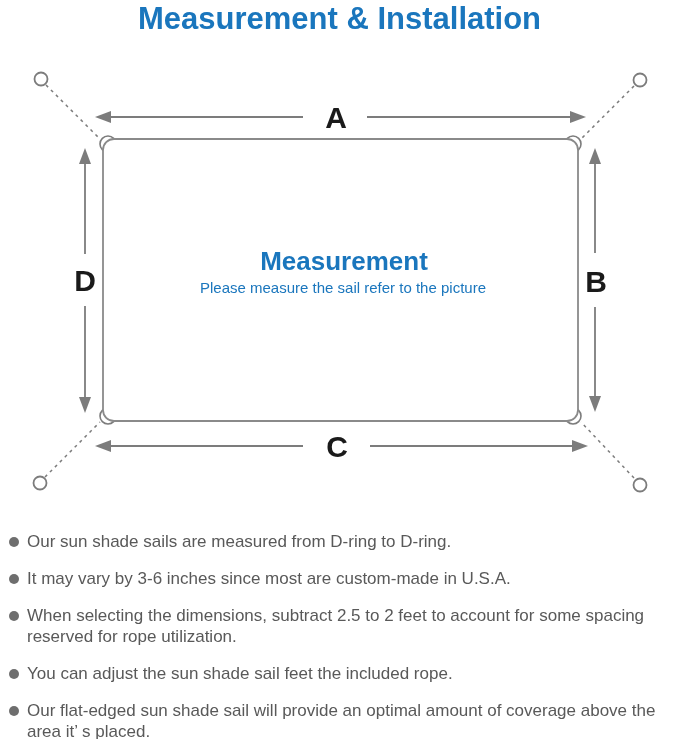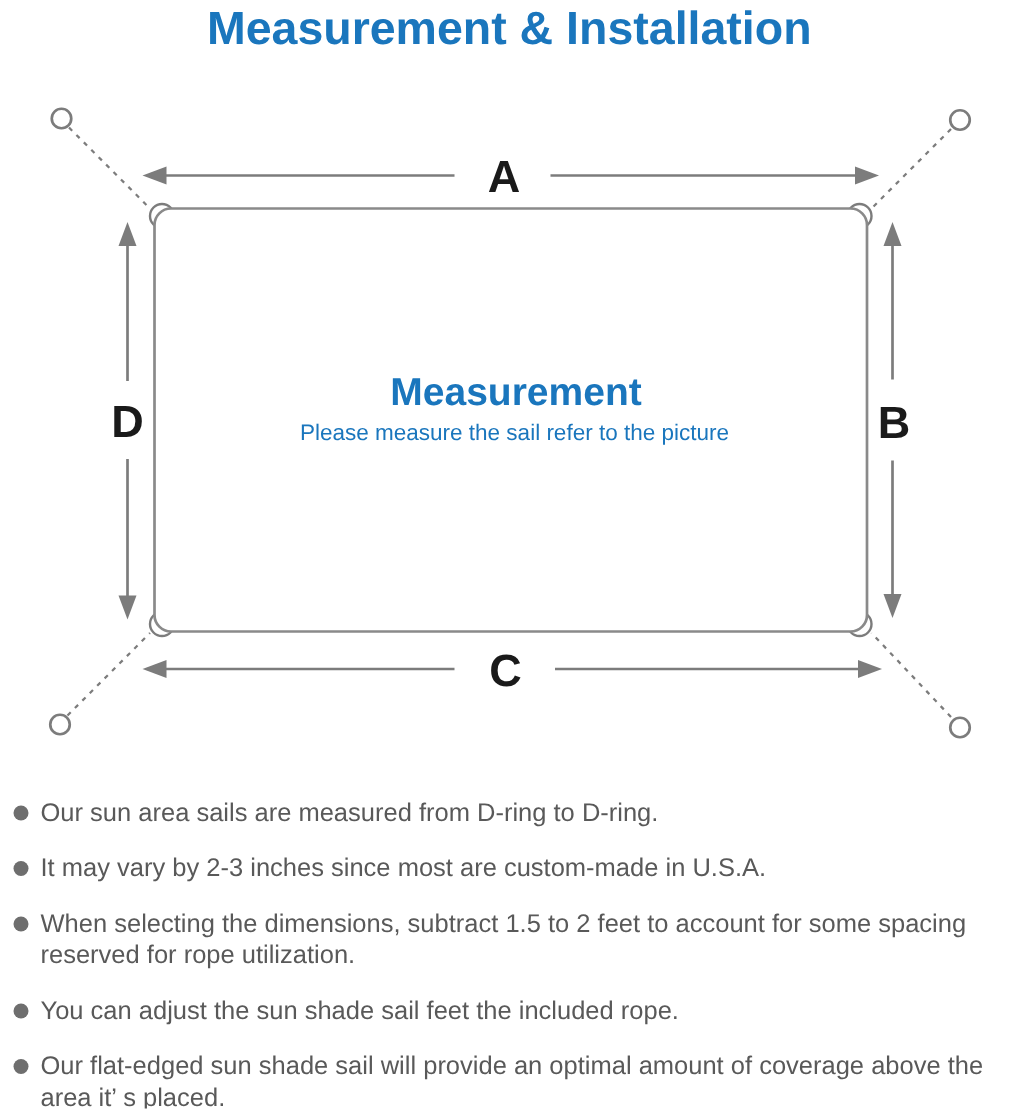--- a/index.html
+++ b/index.html
@@ -123,29 +123,29 @@
     <polygon points="595,412 589,396 601,396" fill="#7c7c7c"></polygon>
     <text x="596" y="292" text-anchor="middle" class="dim-label" fill="#1a1a1a">B</text>
 
     <text x="344" y="270" text-anchor="middle" class="center-heading" fill="#1a76bd">Measurement</text>
     <text x="343" y="293" text-anchor="middle" class="center-sub" fill="#1a76bd">Please measure the sail refer to the picture</text>
   </svg>
 
   <div class="bullets">
     <div class="bullet-item">
       <span class="bullet-dot"></span>
-      <span class="bullet-text">Our sun area sails are measured from D-ring to D-ring.</span>
+      <span class="bullet-text">Our sun shade sails are measured from D-ring to D-ring.</span>
     </div>
     <div class="bullet-item">
       <span class="bullet-dot"></span>
-      <span class="bullet-text">It may vary by 2-3 inches since most are custom-made in U.S.A.</span>
+      <span class="bullet-text">It may vary by 3-6 inches since most are custom-made in U.S.A.</span>
     </div>
     <div class="bullet-item">
       <span class="bullet-dot"></span>
-      <span class="bullet-text">When selecting the dimensions, subtract 1.5 to 2 feet to account for some spacing reserved for rope utilization.</span>
+      <span class="bullet-text">When selecting the dimensions, subtract 2.5 to 2 feet to account for some spacing reserved for rope utilization.</span>
     </div>
     <div class="bullet-item">
       <span class="bullet-dot"></span>
       <span class="bullet-text">You can adjust the sun shade sail feet the included rope.</span>
     </div>
     <div class="bullet-item">
       <span class="bullet-dot"></span>
       <span class="bullet-text">Our flat-edged sun shade sail will provide an optimal amount of coverage above the area it’ s placed.</span>
     </div>
   </div>

